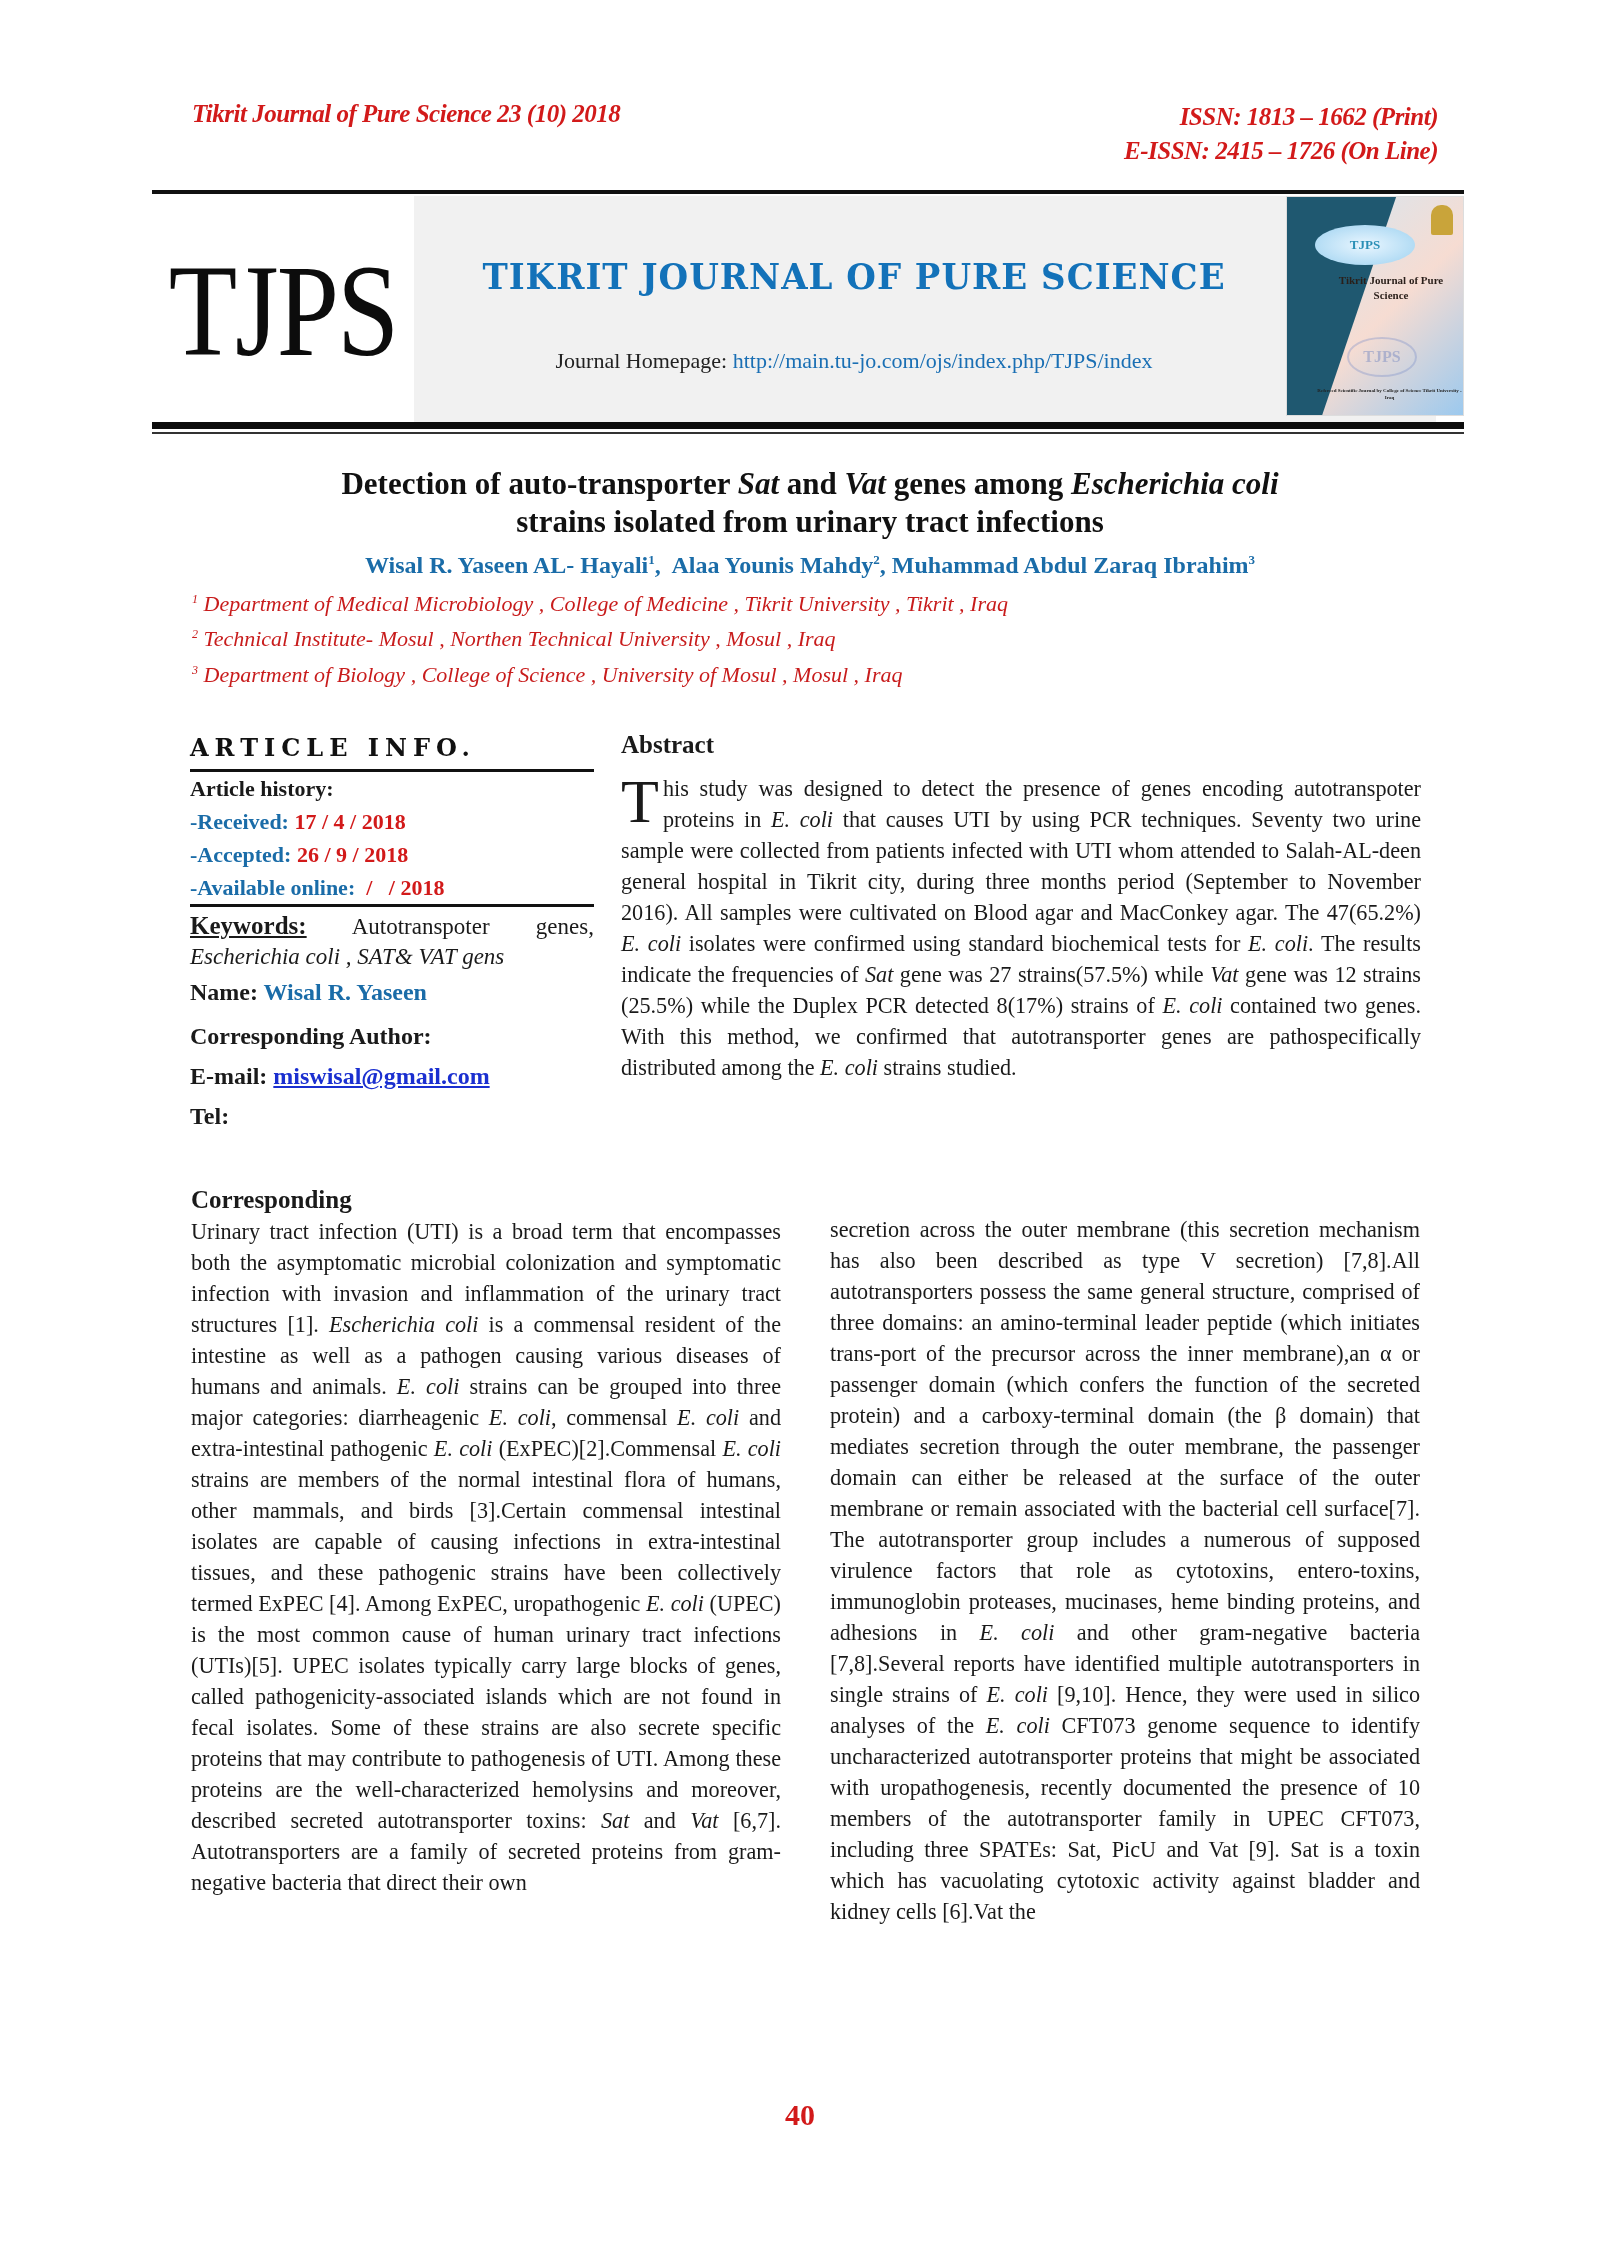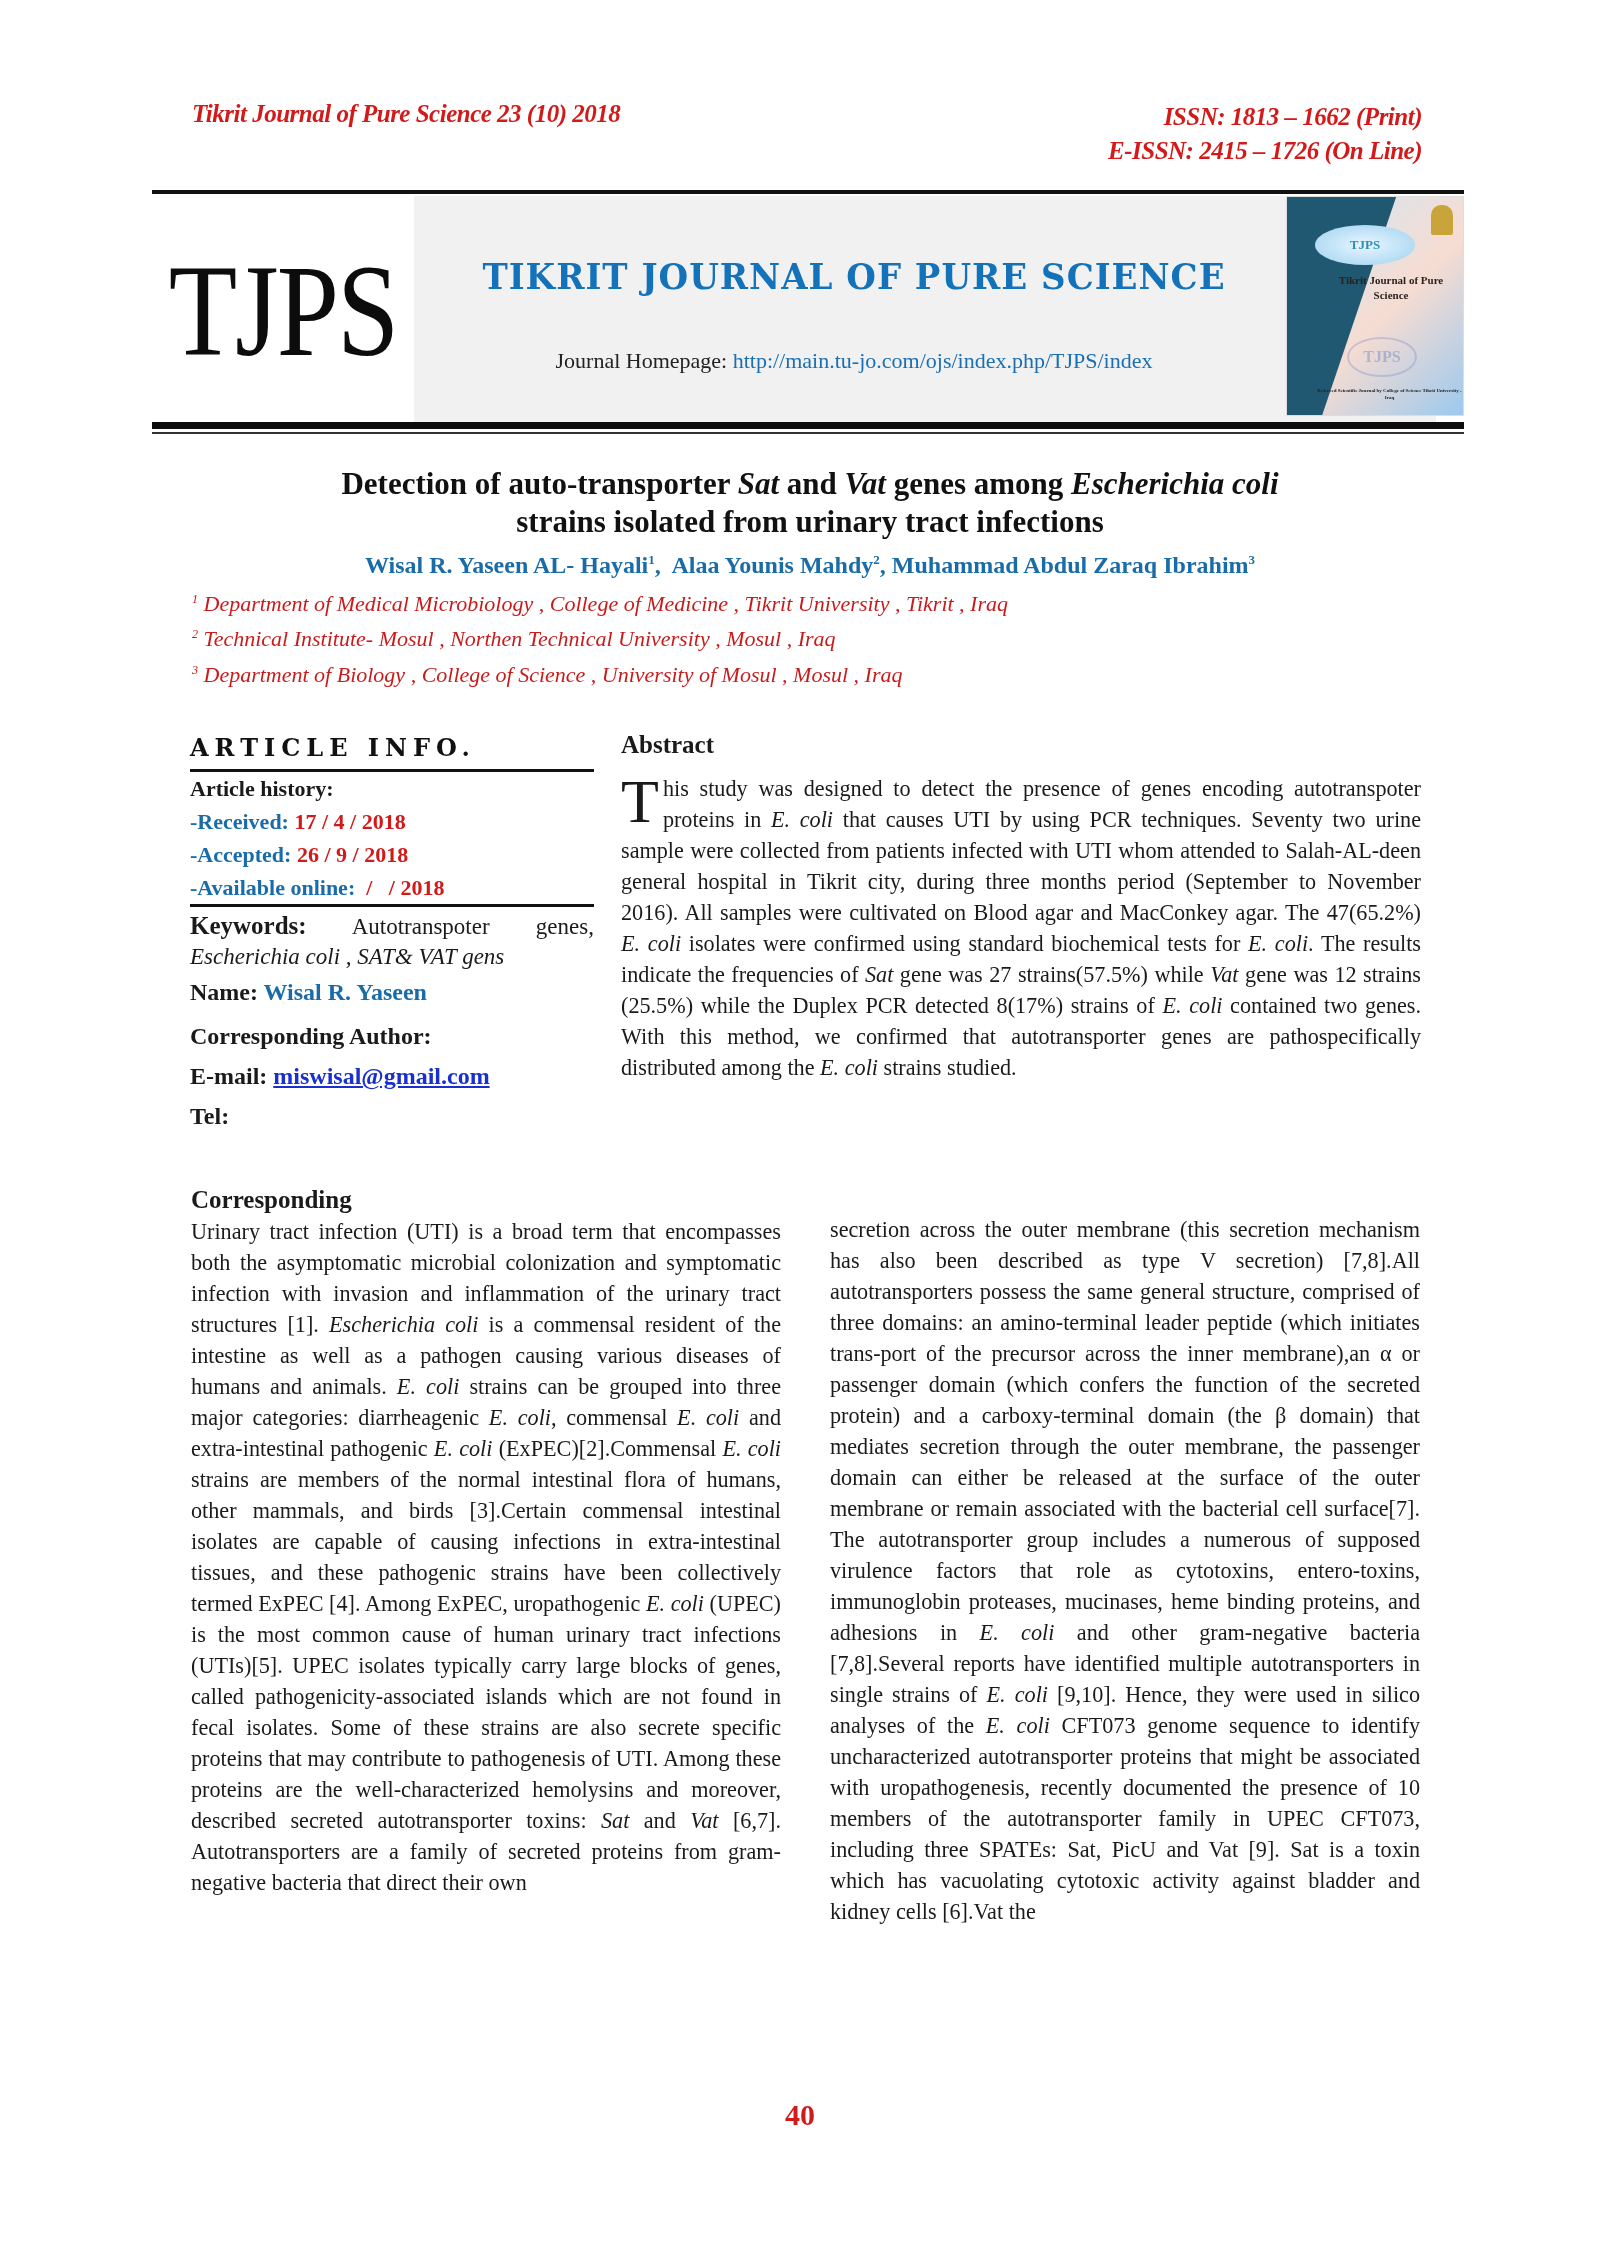--- a/index.html
+++ b/index.html
@@ -1,19 +1,19 @@
 <!DOCTYPE html>
 <html><head>
 <meta charset="utf-8">
 <style>
   * { box-sizing: border-box; margin: 0; padding: 0; }
   html, body { width: 1600px; height: 2263px; background: #ffffff; }
   body { position: relative; font-family: "Liberation Serif", "DejaVu Serif", serif; color: #1a1a1a; }
 
-  .running-head { position: absolute; top: 100px; left: 192px; right: 178px; height: 70px; text-decoration: underline; }
+  .running-head { position: absolute; top: 100px; left: 192px; right: 162px; height: 70px; text-decoration: underline; }
   .rh-left { position: absolute; left: 0; top: 0; font-size: 25px; font-style: italic; font-weight: bold; color: #d21a1a; letter-spacing: -0.5px; }
   .rh-right { position: absolute; right: 0; top: 0; text-align: right; font-size: 25px; font-style: italic; font-weight: bold; color: #d21a1a; line-height: 34px; letter-spacing: -0.5px; }
 
   .masthead { position: absolute; top: 190px; left: 152px; width: 1312px; height: 246px; }
   .mh-top-rule { position: absolute; top: 0; left: 0; right: 0; height: 4px; background: #111; }
   .mh-logo { position: absolute; top: 20px; left: 0; width: 262px; height: 200px; display: flex; align-items: center; justify-content: center; font-family: "Liberation Serif", serif; font-size: 112px; letter-spacing: -2px; color: #0c0c0c; transform: scaleY(1.18); }
   .mh-banner { position: absolute; top: 6px; left: 262px; width: 1022px; height: 230px; background: #f1f1f1; }
   .mh-journal-name { position: absolute; top: 60px; left: 0; width: 880px; text-align: center; font-family: "DejaVu Serif", serif; font-weight: bold; font-size: 34px; color: #1372b9; letter-spacing: 1px; transform: scaleY(1.05); }
   .mh-homepage { position: absolute; top: 152px; left: 0; width: 880px; text-align: center; font-size: 22px; font-weight: normal; color: #222; }
   .mh-homepage .url { color: #1a6fb4; }
@@ -35,21 +35,21 @@
   .affil { font-size: 22px; font-style: italic; color: #c81c1c; line-height: 31px; }
   .affil sup { font-size: 12px; }
 
   .info { position: absolute; top: 733px; left: 190px; width: 404px; }
   .info-head { font-family: "DejaVu Serif", serif; font-size: 24px; font-weight: bold; letter-spacing: 6px; color: #111; height: 36px; }
   .rule { height: 3px; background: #111; }
   .info-line { font-size: 22px; font-weight: bold; line-height: 33px; }
   .blue { color: #1a6ca8; }
   .red { color: #d21a1a; }
   .kw { font-size: 23px; line-height: 30px; text-align: justify; padding-top: 4px; }
-  .kw b { font-size: 25px; }
+  .kw b { font-size: 25px; text-decoration: underline; }
   .kw i { font-style: italic; font-family: Liberation Serif, serif; }
   .ca-line { font-size: 24px; font-weight: bold; line-height: 40px; }
   .email-link { color: #1a2fd0; text-decoration: underline; font-weight: bold; }
 
   .abstract { position: absolute; top: 727px; left: 621px; width: 800px; }
   .abs-head { font-size: 25px; font-weight: bold; line-height: 36px; }
   .abs-body { font-size: 22.2px; line-height: 31px; text-align: justify; margin-top: 10px; }
   .dropcap { float: left; font-size: 62px; line-height: 48px; margin-right: 4px; margin-top: 4px; }
 
   .col { position: absolute; width: 590px; font-size: 22.2px; line-height: 31px; text-align: justify; }

